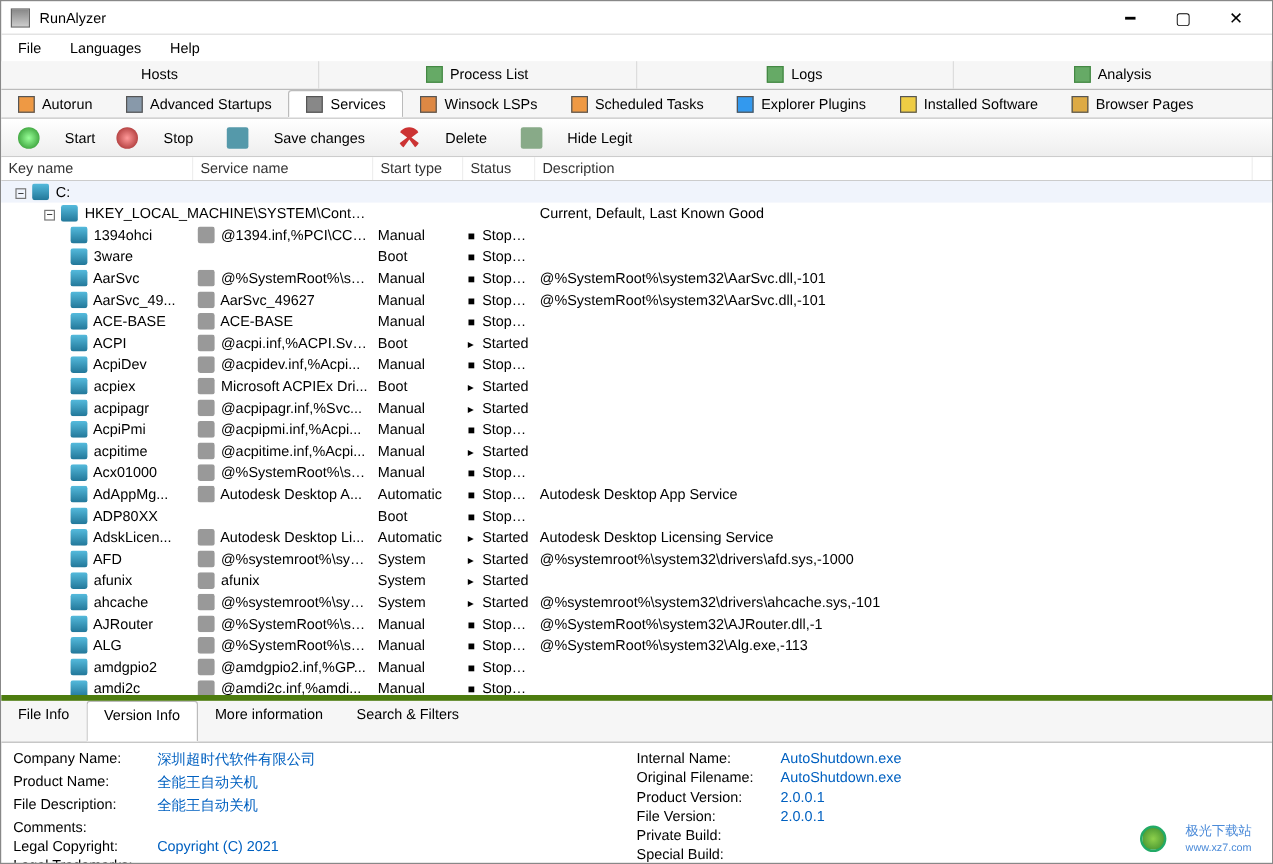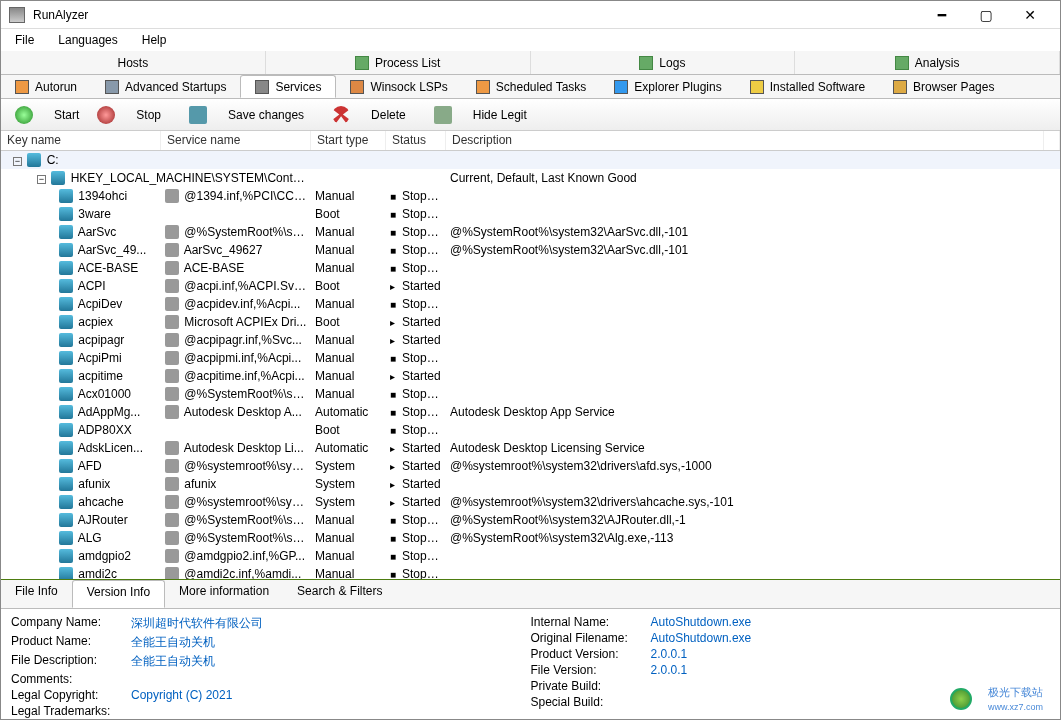--- a/index.html
+++ b/index.html
@@ -11,21 +11,21 @@
 .titlebar .title { flex: 1; font-size: 12px; }
 .win-btns { display: flex; gap: 0; }
 .win-btn { width: 44px; height: 28px; display: flex; align-items: center; justify-content: center; font-size: 14px; }
 
 
 .menubar { height: 22px; display: flex; align-items: center; padding: 0 4px; gap: 4px; }
 .menubar .menuitem { padding: 2px 10px; }
 
 
 .maintabs { display: flex; border-bottom: 1px solid #bbb; background: #f6f6f6; height: 24px; }
-.maintab { flex: 1; text-align: center; padding: 4px 0; border-right: 1px solid #ddd; display:flex; align-items:center; justify-content:center; gap:6px; }
+.maintab { flex: 1; text-align: center; padding: 4px 0; border-right: 1px solid #ddd; display:flex; justify-content:center; gap:6px; }
 .maintab .ic { width:14px; height:14px; background:#6a6; border:1px solid #484; }
 
 
 .subtabs { display: flex; background: #f6f6f6; border-bottom: 1px solid #bbb; height: 24px; }
 .subtab { padding: 4px 14px; display:flex; align-items:center; gap:6px; }
 .subtab.active { background: #fff; border: 1px solid #bbb; border-bottom: 1px solid #fff; position: relative; top: 0px; border-radius: 3px 3px 0 0; }
 .subtab .ic { width:14px; height:14px; background:#888; border:1px solid #555; }
 
 
 .toolbar { display: flex; align-items: center; padding: 4px 6px; gap: 2px; background: linear-gradient(#fff,#eee); border-bottom:1px solid #ccc; height:32px; }
@@ -47,21 +47,21 @@
 .row { display: grid; grid-template-columns: 160px 150px 75px 60px 1fr; height: 18px; align-items: center; white-space: nowrap; overflow:hidden; }
 .row.treerow { background: #f0f4fc; }
 .cell { padding: 0 4px; overflow: hidden; text-overflow: ellipsis; }
 .cell .twisty{display:inline-block;width:9px;height:9px;border:1px solid #777;text-align:center;line-height:7px;font-size:9px;margin-right:2px;}
 .srvicon{display:inline-block;width:14px;height:14px;background:linear-gradient(#5bd,#279);vertical-align:-3px;margin-right:2px;border-radius:2px;}
 .gearicon{display:inline-block;width:14px;height:14px;background:#999;vertical-align:-3px;margin-right:2px;border-radius:2px;}
 .indent1{padding-left:12px;} .indent2{padding-left:36px;} .indent3{padding-left:58px;}
 .statmark{display:inline-block;width:8px;font-size:10px;margin-right:4px;}
 
 
-.dtabs { display:flex; border-top:1px solid #4d7c0f; border-bottom:1px solid #bbb; background:#f6f6f6; height:30px; }
+.dtabs { display:flex; border-top:5px solid #4d7c0f; border-bottom:1px solid #bbb; background:#f6f6f6; height:40px; }
 .dtab { padding:4px 14px; }
 .dtab.active { background:#fff; border:1px solid #bbb; border-bottom:1px solid #fff; border-radius:3px 3px 0 0; }
 
 
 .detail { display:flex; padding:6px 10px; height: calc(720px - 30px - 22px - 24px - 24px - 32px - 20px - 428px - 24px - 2px); }
 .detail-col { flex:1; display:grid; grid-template-columns:120px 1fr; row-gap:2px; align-content:start; }
 .detail-col.right{grid-template-columns:120px 1fr;text-align:left;}
 .dlab{color:#000;} .dval{color:#0060c0;}
 
 .watermark{position:absolute;right:18px;bottom:8px;color:#4a8ad8;font-size:11px;display:flex;align-items:center;gap:16px;}

